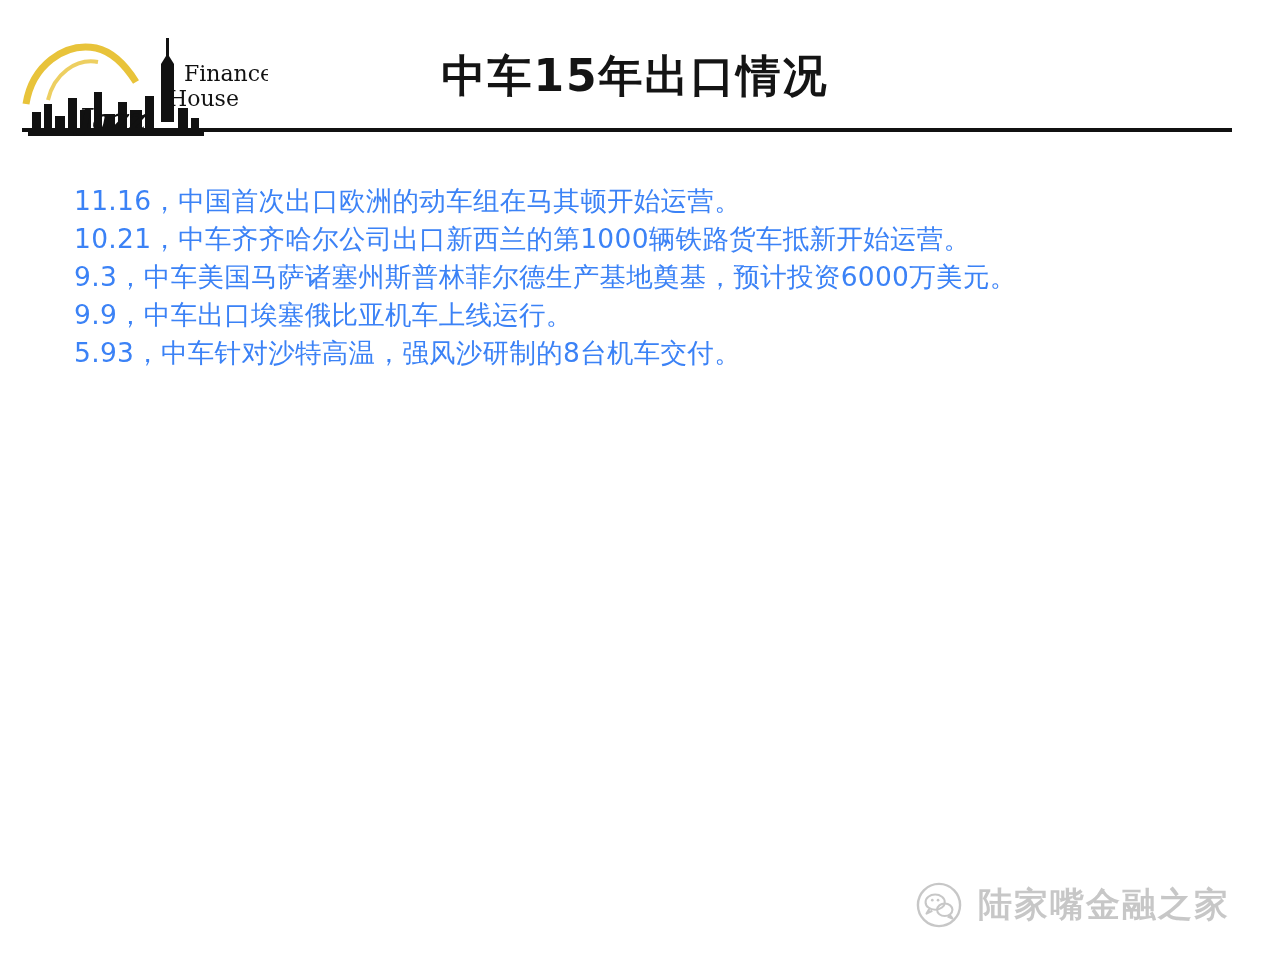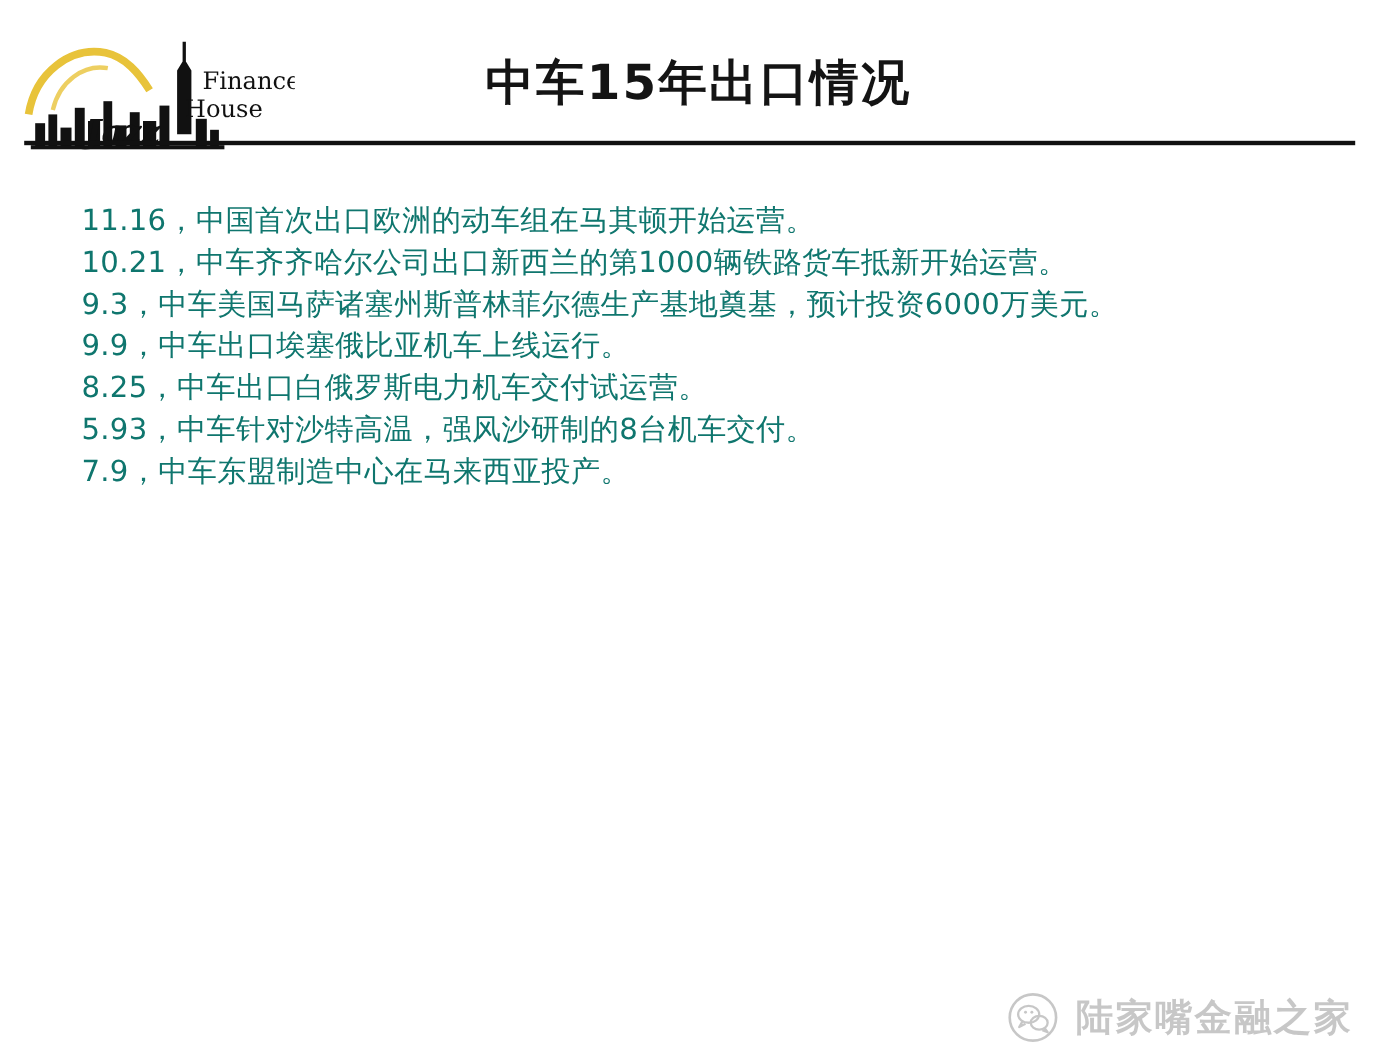--- a/index.html
+++ b/index.html
@@ -62,32 +62,32 @@
     position: absolute;
     left: 74px;
     right: 62px;
     top: 182px;
   }
 
   .bullet-line {
     font-family: "DejaVu Sans", sans-serif;
     font-size: 26.5px;
     line-height: 38px;
-    color: #0f766e;
+    color: #3b82f6;
     letter-spacing: 0.3px;
     text-align: justify;
     text-justify: inter-ideograph;
     white-space: normal;
   }
 
   
   .watermark {
     position: absolute;
     right: 40px;
-    bottom: 12px;
+    bottom: 32px;
     display: flex;
     align-items: center;
     gap: 16px;
     opacity: 0.30;
   }
   .wm-logo {
     width: 46px;
     height: 46px;
     flex: 0 0 auto;
   }
@@ -136,23 +136,21 @@
 
   <div class="slide-title">中车15年出口情况</div>
   <div class="header-rule"></div>
 </div>
 
 <div class="content">
   <div class="bullet-line">11.16，中国首次出口欧洲的动车组在马其顿开始运营。</div>
   <div class="bullet-line">10.21，中车齐齐哈尔公司出口新西兰的第1000辆铁路货车抵新开始运营。</div>
   <div class="bullet-line">9.3，中车美国马萨诸塞州斯普林菲尔德生产基地奠基，预计投资6000万美元。</div>
   <div class="bullet-line">9.9，中车出口埃塞俄比亚机车上线运行。</div>
-  <div class="bullet-line">8.25，中车出口白俄罗斯电力机车交付试运营。</div>
   <div class="bullet-line">5.93，中车针对沙特高温，强风沙研制的8台机车交付。</div>
-  <div class="bullet-line">7.9，中车东盟制造中心在马来西亚投产。</div>
 </div>
 
 <div class="watermark">
   <svg class="wm-logo" viewBox="0 0 48 48" xmlns="http://www.w3.org/2000/svg">
     <circle cx="24" cy="24" r="22" fill="none" stroke="#4a4a4a" stroke-width="2.5"></circle>
     <ellipse cx="20" cy="21" rx="10" ry="8" fill="none" stroke="#4a4a4a" stroke-width="2.2"></ellipse>
     <path d="M14 28 L11 33 L17 30" fill="none" stroke="#4a4a4a" stroke-width="2.2" stroke-linejoin="round"></path>
     <ellipse cx="30" cy="29" rx="8" ry="6.5" fill="none" stroke="#4a4a4a" stroke-width="2.2"></ellipse>
     <path d="M35 34 L38 38 L33 36" fill="none" stroke="#4a4a4a" stroke-width="2.2" stroke-linejoin="round"></path>
     <circle cx="17" cy="19" r="1.4" fill="#4a4a4a"></circle>

